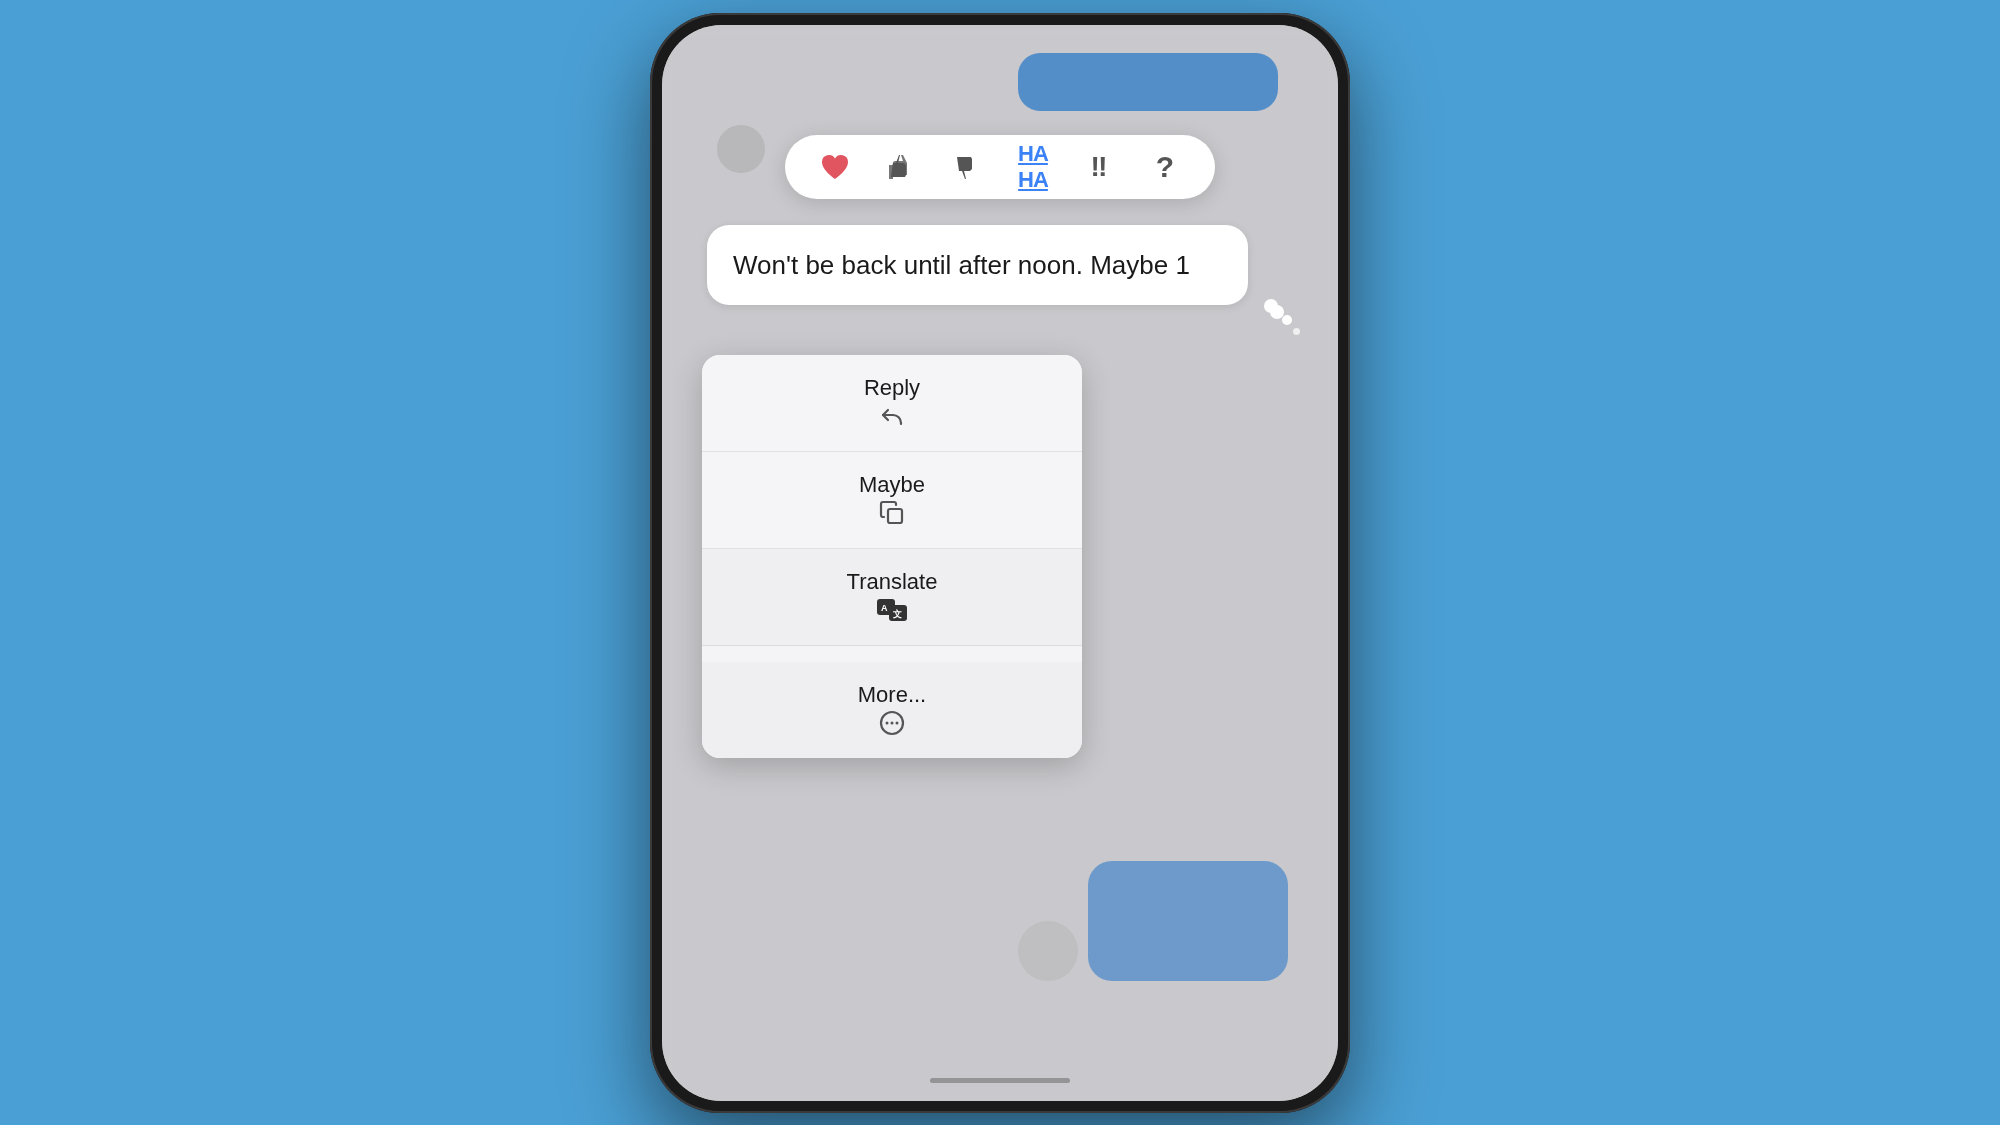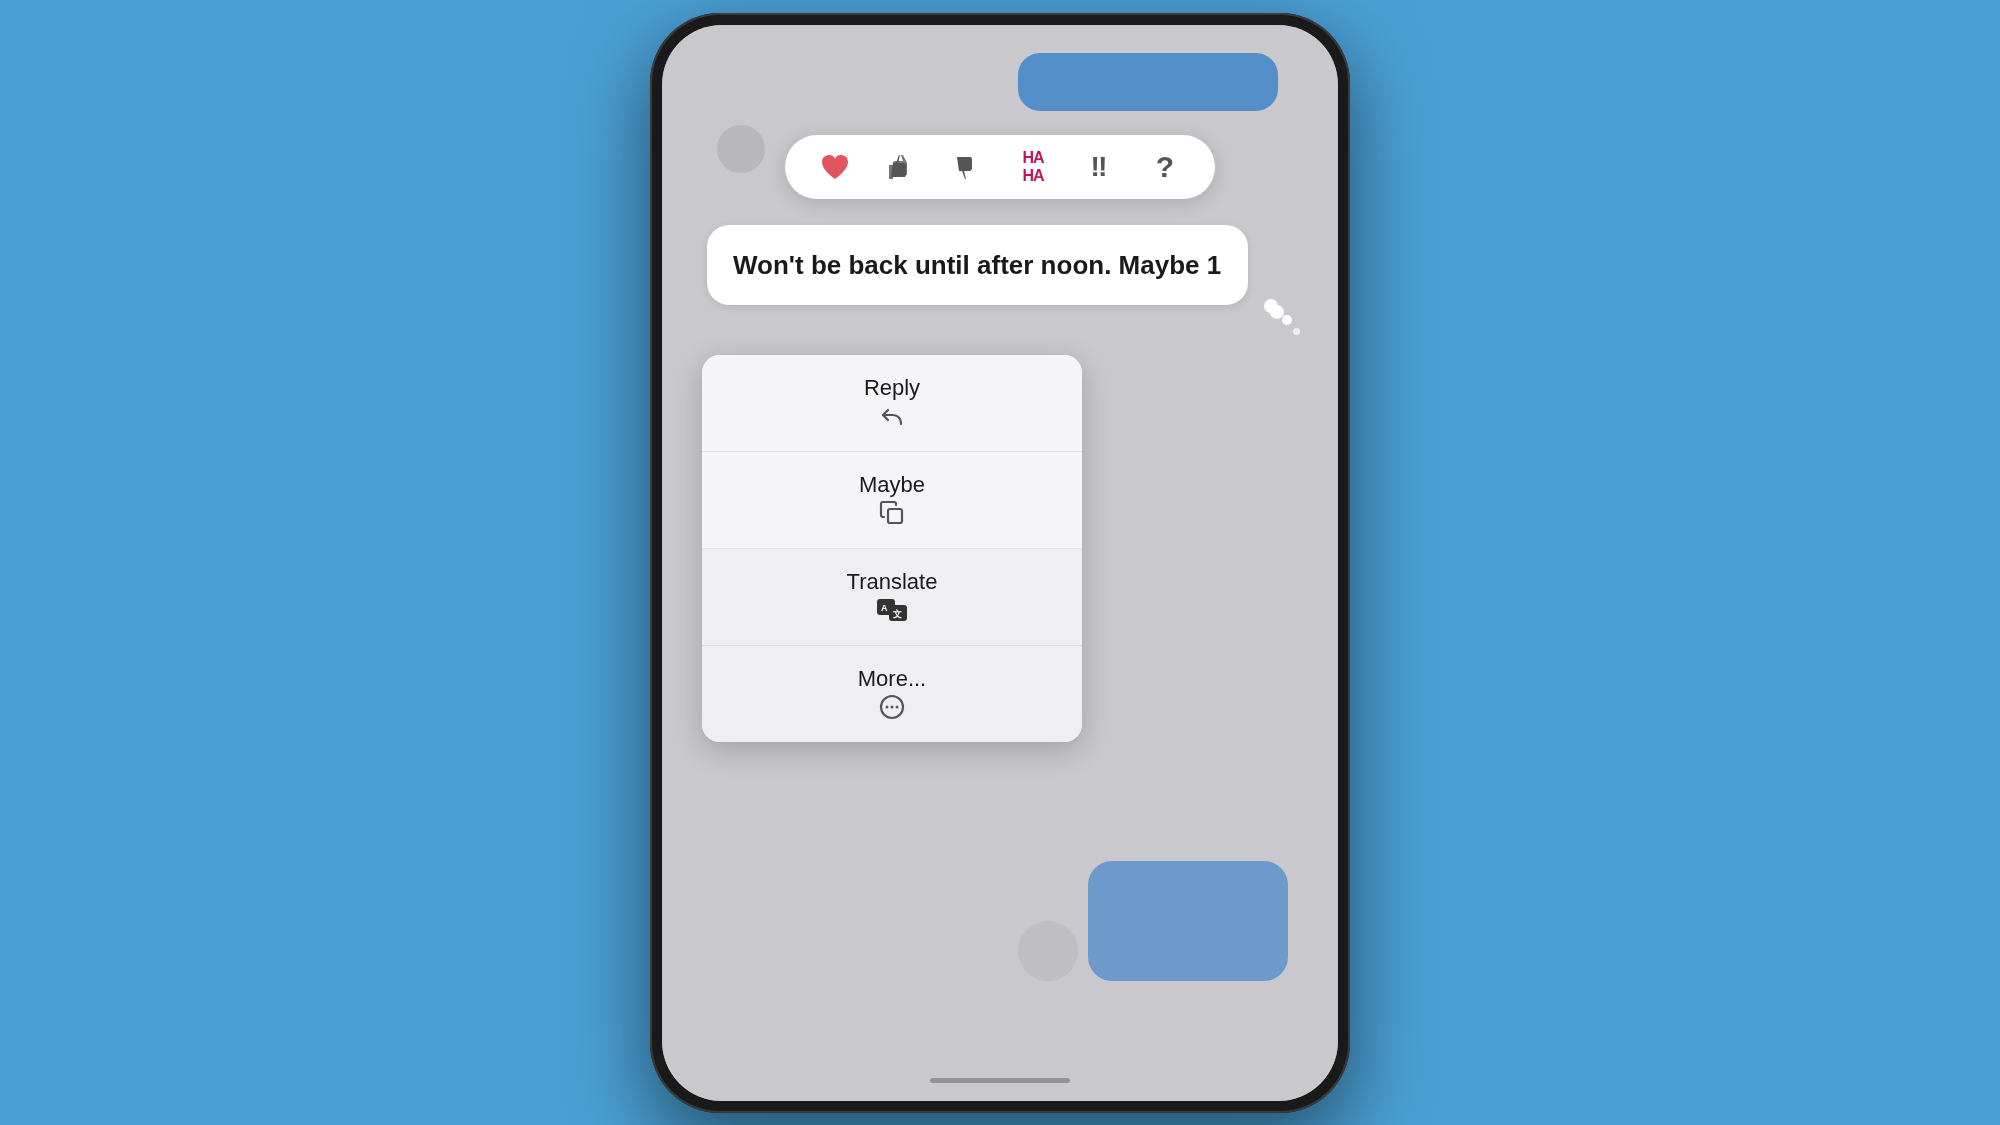--- a/index.html
+++ b/index.html
@@ -126,21 +126,20 @@
       left: 45px;
       right: 90px;
       background: white;
       border-radius: 22px;
       padding: 22px 26px;
       font-size: 26px;
       color: #1a1a1a;
       line-height: 1.4;
       box-shadow: 0 2px 8px rgba(0,0,0,0.1);
       z-index: 9;
-      font-weight: bold;
     }
 
     
     .bubble-tail {
       position: absolute;
       bottom: -8px;
       right: -30px;
       width: 14px;
       height: 14px;
       background: white;
@@ -190,20 +189,21 @@
       font-size: 22px;
       color: #1a1a1a;
       cursor: pointer;
       border-bottom: 1px solid rgba(0,0,0,0.08);
       background: rgba(245, 245, 247, 0.97);
       flex-direction: column;
     }
 
     .menu-item:last-child {
       border-bottom: none;
+      margin-top: 16px;
     }
 
     .menu-item:nth-child(3),
     .menu-item:nth-child(4),
     .menu-item:nth-child(5) {
       background: rgba(238, 238, 242, 0.97);
     }
 
     .menu-item-icon {
       font-size: 22px;
@@ -260,21 +260,21 @@
         <svg width="36" height="36" viewBox="0 0 36 36" fill="#555">
           <path d="M6 16h4v14H6V16zm4-2c0-1.1.9-2 2-2h8l-2-6h2l4 8v12H8l2-12z" opacity="0.8"></path>
           <path d="M13 14l3-8h1l-2 8h6l2 2v10l-1 2H8l2-14h3z"></path>
         </svg>
       </div>
       <div class="reaction-icon">
         <svg width="36" height="36" viewBox="0 0 36 36" fill="#555">
           <path d="M13 22l3 8h1l-2-8h6l2-2V10l-1-2H8l2 14h3z"></path>
         </svg>
       </div>
-      <div class="reaction-icon" style="font-size:16px; font-weight:900; color:#be185d; letter-spacing:-1px;">
+      <div class="reaction-icon" style="font-size:22px; font-weight:900; color:#3b82f6; letter-spacing:-1px;text-decoration:underline;">
         HA<br>HA
       </div>
       <div class="reaction-icon" style="font-size:28px; font-weight:900; color:#555;">
         ‼
       </div>
       <div class="reaction-icon" style="font-size:30px; font-weight:600; color:#555;">
         ?
       </div>
     </div>
 

